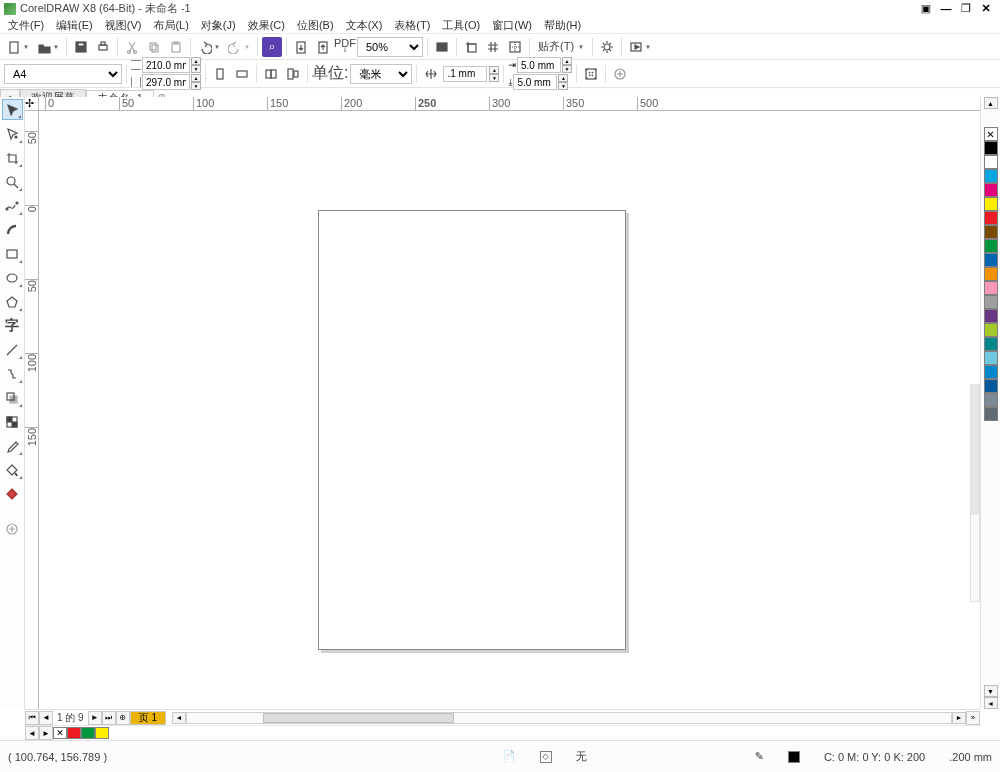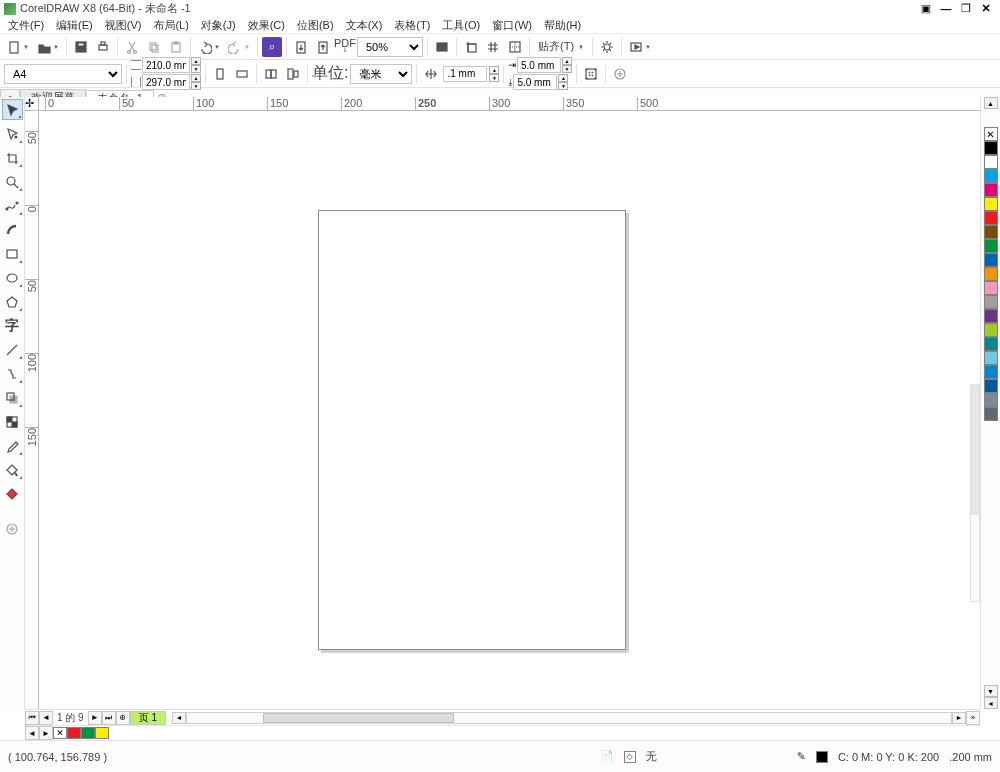--- a/index.html
+++ b/index.html
@@ -63,37 +63,37 @@
 .pal-scroll { width:14px; height:12px; border:1px solid #bbb; background:#f4f4f4; display:flex; align-items:center; justify-content:center; font-size:7px; cursor:pointer; }
 .swatch { width:14px; height:14px; border:1px solid #808080; margin-top:0px; cursor:pointer; }
 .swatch.none { background:#fff; position:relative; }
 .swatch.none::after { content:"✕"; position:absolute; inset:0; display:flex; align-items:center; justify-content:center; font-size:10px; color:#000; }
 .pal-spacer { flex:1; }
 
 
 .page-nav-row { position:absolute; left:25px; right:20px; bottom:47px; height:16px; background:#fff; border-top:1px solid #e0e0e0; display:flex; align-items:center; }
 .pn-btn { width:14px; height:14px; border:1px solid #c8c8c8; background:#f6f6f6; display:flex; align-items:center; justify-content:center; font-size:8px; cursor:pointer; }
 .pn-text { padding:0 4px; font-size:10px; color:#404040; }
-.page-tab { height:14px; padding:0 8px; border:1px solid #c8c8c8; background:#bef264; font-size:10px; display:flex; align-items:center; }
+.page-tab { height:14px; padding:0 8px; border:1px solid #c8c8c8; background:#eab308; font-size:10px; display:flex; align-items:center; }
 .hscroll { flex:1; height:14px; margin-left:6px; display:flex; align-items:center; }
 .hscroll .track { flex:1; height:12px; border:1px solid #d0d0d0; background:#fafafa; position:relative; }
 .hscroll .thumb { position:absolute; left:10%; width:25%; top:0; bottom:0; background:#dcdcdc; border:1px solid #c0c0c0; }
 .hscroll .arrow { width:14px; height:12px; border:1px solid #c8c8c8; background:#f4f4f4; display:flex; align-items:center; justify-content:center; font-size:7px; cursor:pointer; }
 
 
 .vscroll { position:absolute; right:20px; top:384px; width:10px; height:218px; }
 .vscroll .track { height:100%; width:10px; border:1px solid #e0e0e0; background:#fafafa; position:relative; }
 .vscroll .thumb { position:absolute; top:0; height:60%; left:0; right:0; background:#e6e6e6; }
 
 
 .bot-color-row { position:absolute; left:25px; right:20px; bottom:32px; height:15px; background:#fff; display:flex; align-items:center; border-top:1px solid #e8e8e8; }
 .bot-sw { width:14px; height:12px; border:1px solid #808080; cursor:pointer; }
 
 
-.status-bar { position:absolute; left:0; right:0; bottom:0; height:32px; background:#fcfcfc; border-top:1px solid #e0e0e0; display:flex; align-items:center; padding:0 8px; gap:10px; color:#404040; }
+.status-bar { position:absolute; left:0; right:0; bottom:0; height:32px; background:#fcfcfc; border-top:1px solid #e0e0e0; display:flex; align-items:center; padding:0 8px; gap:24px; color:#404040; }
 .status-bar .flex { flex:1; }
 .fill-sw { width:12px; height:12px; border:1px solid #808080; display:inline-block; }
 
 
 svg { width:14px; height:14px; stroke:#505050; stroke-width:1.2; fill:none; }
 .tb-btn svg, .tool svg { pointer-events:none; }
 </style>
 </head>
 <body>
 

